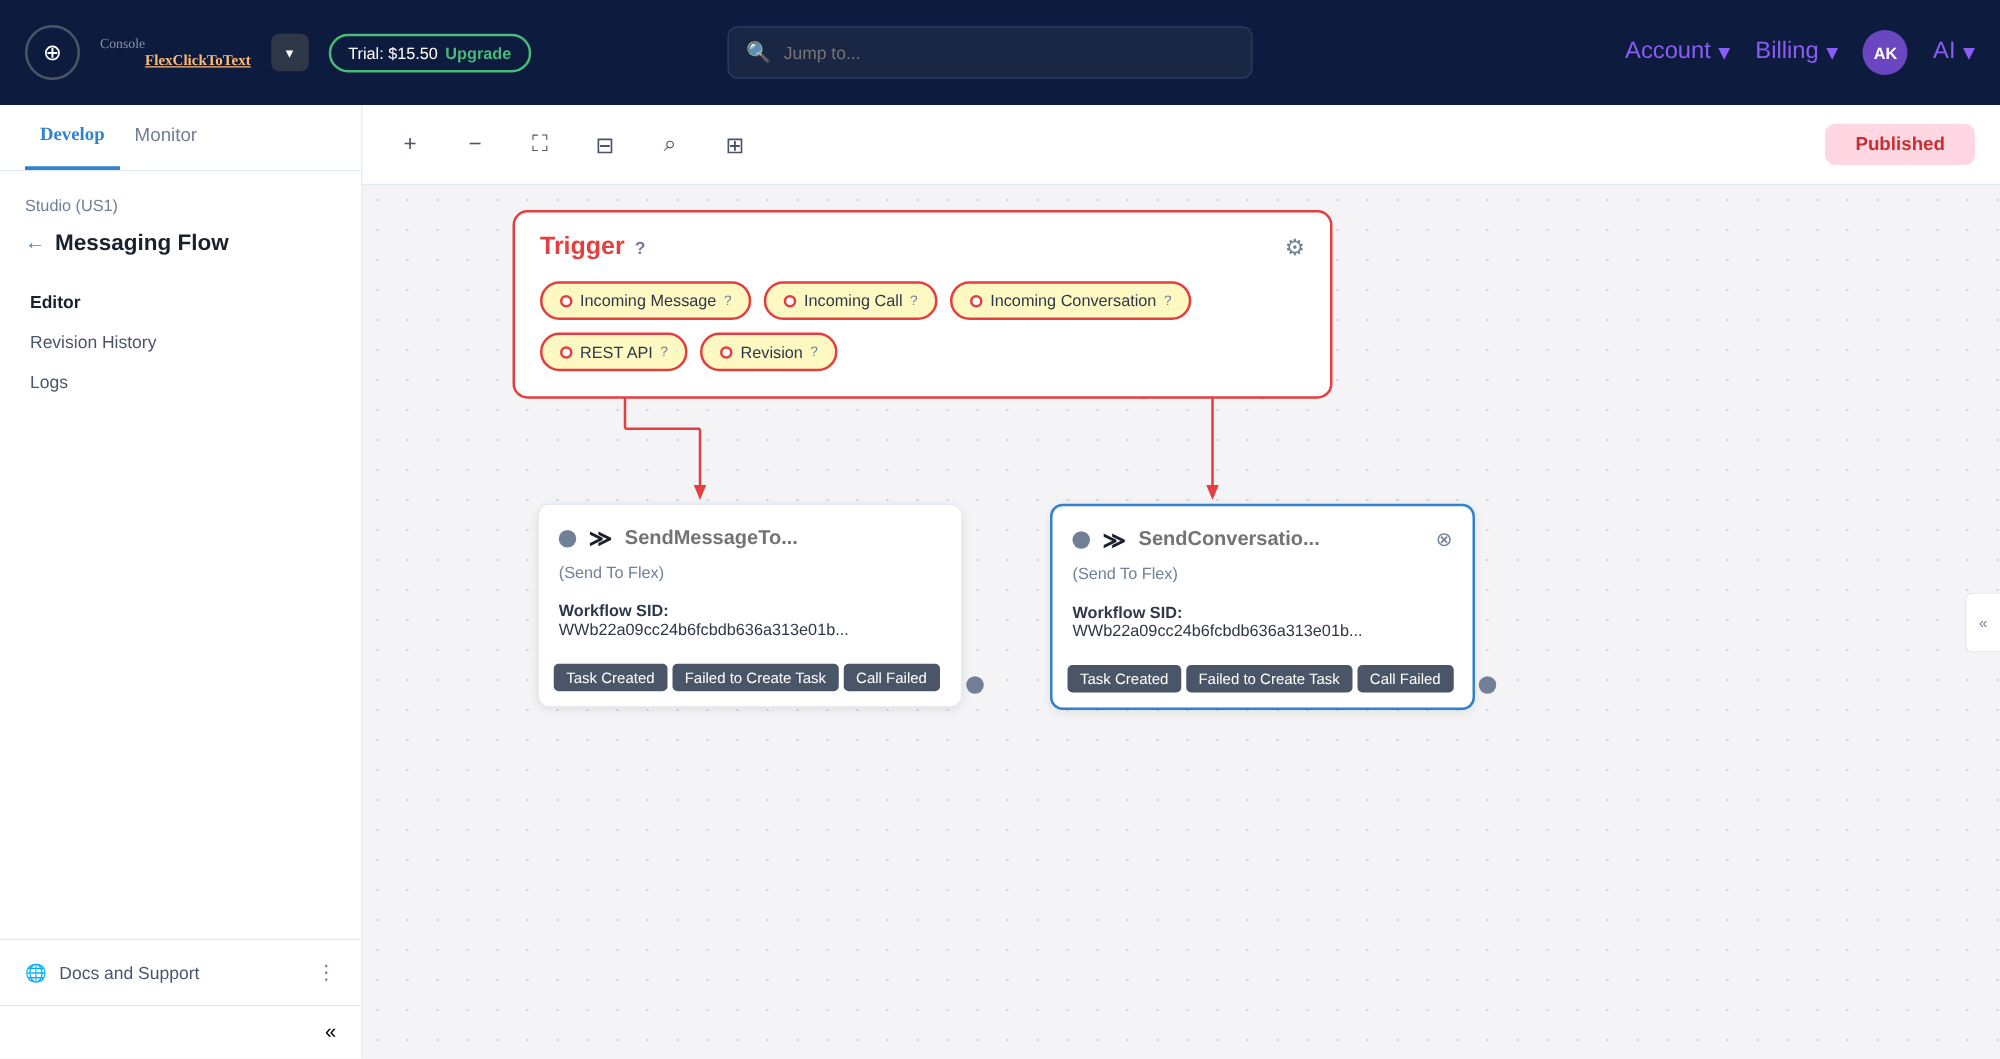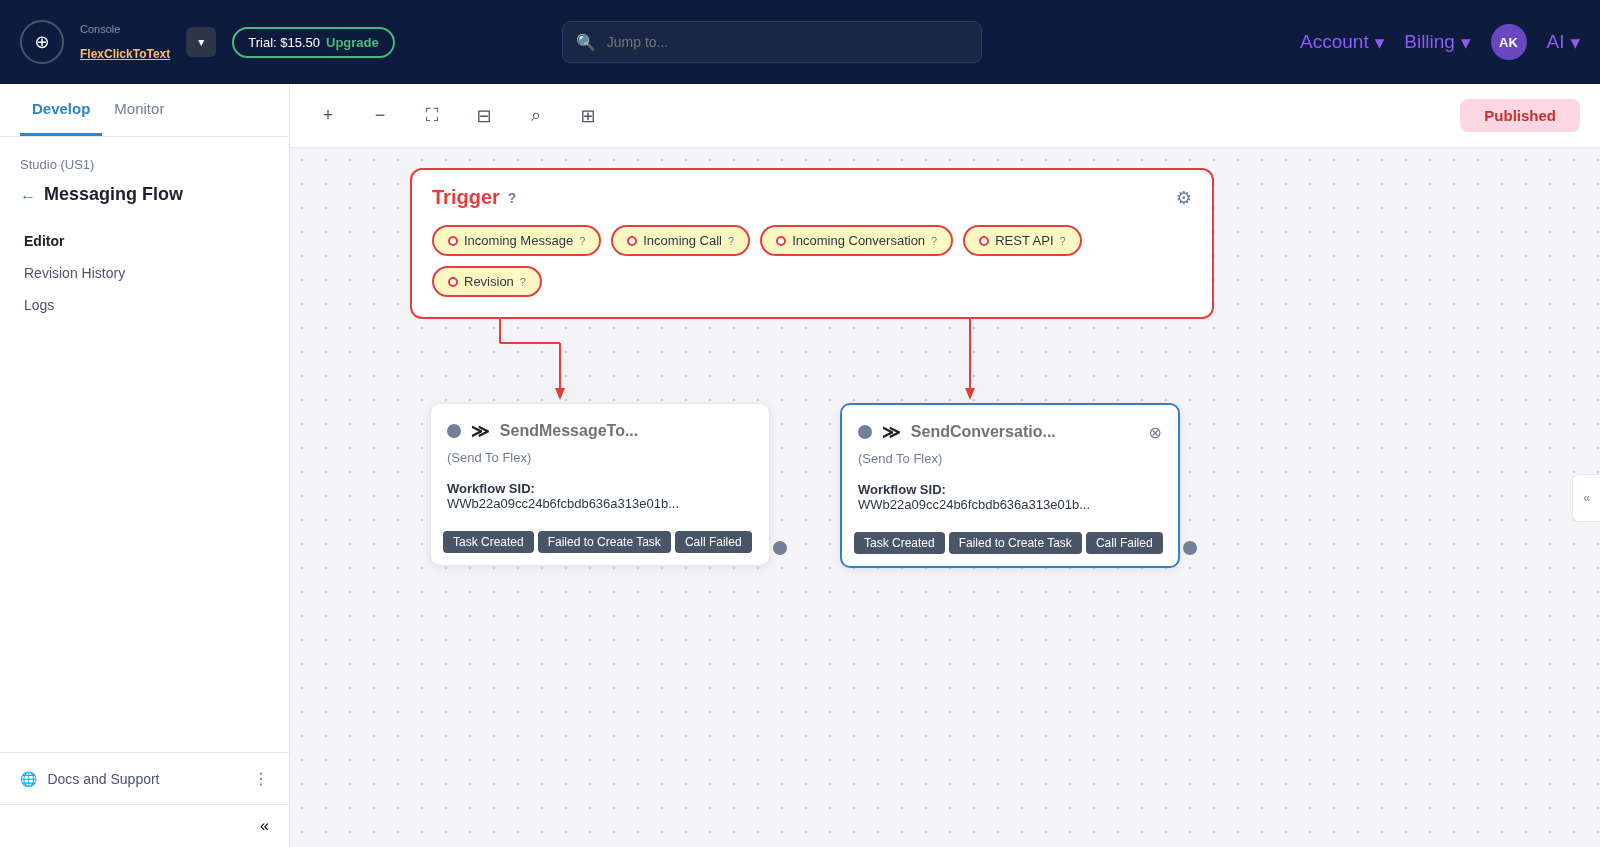--- a/index.html
+++ b/index.html
@@ -16,21 +16,21 @@
       position: relative;
       z-index: 100;
     }
     .nav-logo {
       width: 44px; height: 44px;
       border: 2px solid #4a5568;
       border-radius: 50%;
       display: flex; align-items: center; justify-content: center;
       color: white; font-size: 18px;
     }
-    .nav-app-info { display: flex; flex-direction: column; }
+    .nav-app-info { display: flex; flex-direction: row; font-family: Liberation Serif, serif; }
     .nav-console-label { color: #8892a4; font-size: 11px; }
     .nav-app-name { color: #fdba74; font-size: 12px; font-weight: 700; text-decoration: underline; margin-top: 12px; }
     .nav-dropdown-btn {
       background: #2d3748; border: none; border-radius: 6px;
       color: white; width: 30px; height: 30px;
       display: flex; align-items: center; justify-content: center;
       cursor: pointer; font-size: 12px;
     }
     .nav-trial {
       background: transparent;
@@ -77,21 +77,21 @@
       display: flex; flex-direction: column;
     }
     .sidebar-tabs {
       display: flex; border-bottom: 1px solid #e2e8f0;
       padding: 0 20px;
     }
     .sidebar-tab {
       padding: 16px 12px; font-size: 15px; cursor: pointer;
       border-bottom: 3px solid transparent; color: #718096;
     }
-    .sidebar-tab.active { color: #3182ce; border-bottom-color: #3182ce; font-weight: 600; }
+    .sidebar-tab.active { color: #3182ce; border-bottom-color: #3182ce; font-weight: 600; font-family: Liberation Serif, serif; }
     .sidebar-content { padding: 20px; flex: 1; }
     .sidebar-region { color: #718096; font-size: 13px; margin-bottom: 12px; }
     .sidebar-back { display: flex; align-items: center; gap: 8px; font-size: 18px; font-weight: 700; color: #1a202c; margin-bottom: 20px; cursor: pointer; }
     .sidebar-back-arrow { color: #3182ce; font-size: 16px; }
     .sidebar-nav-item {
       padding: 8px 4px; font-size: 14px; color: #4a5568; cursor: pointer;
     }
     .sidebar-nav-item.active { font-weight: 700; color: #1a202c; }
     .sidebar-footer {
       padding: 16px 20px; border-top: 1px solid #e2e8f0;
@@ -136,21 +136,21 @@
       flex: 1;
       background-image: radial-gradient(circle, #c8d0e0 1px, transparent 1px);
       background-size: 24px 24px;
       position: relative; overflow: hidden;
     }
 
     
     .trigger-block {
       position: absolute;
       top: 20px; left: 120px;
-      width: 804px;
+      width: 656px;
       background: white;
       border: 2px solid #e53e3e;
       border-radius: 12px;
       padding: 16px 20px 20px;
     }
     .trigger-header {
       display: flex; align-items: center; justify-content: space-between;
       margin-bottom: 16px;
     }
     .trigger-title {

